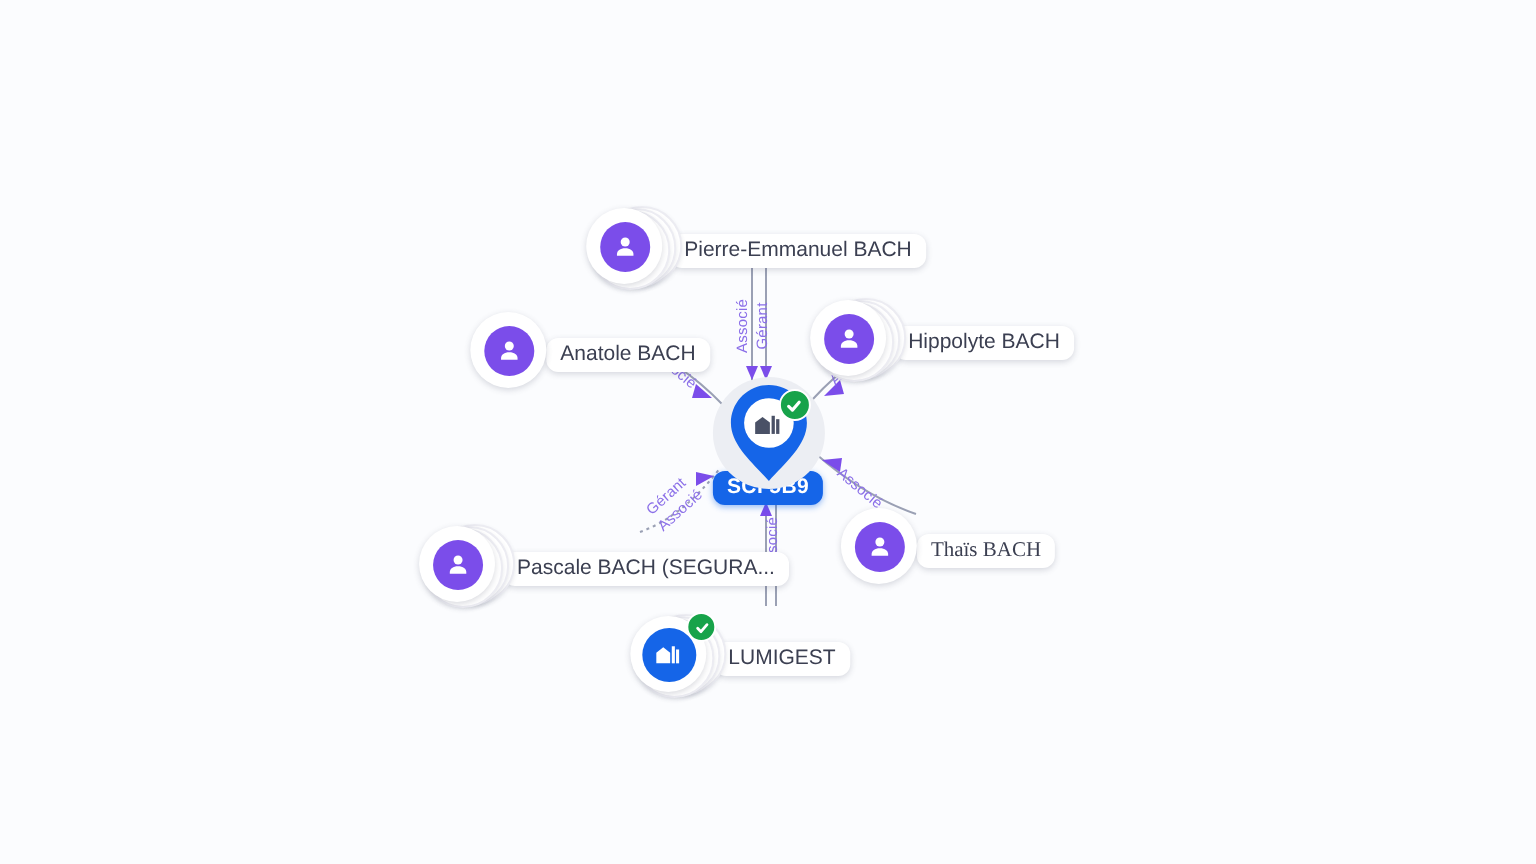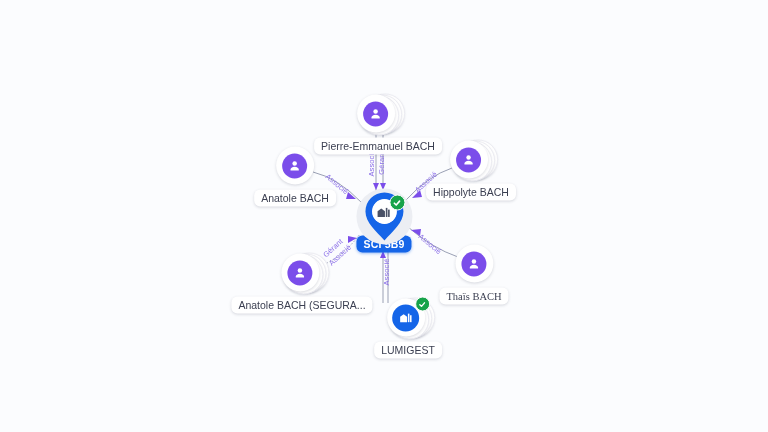--- a/index.html
+++ b/index.html
@@ -21,21 +21,21 @@
     width: 768px;
     height: 432px;
     pointer-events: none;
   }
 
   
   .node {
     position: absolute;
     transform: translate(-50%, -50%);
     display: flex;
-    flex-direction: column;
+    flex-direction: row;
     align-items: center;
   }
   .node-visual {
     position: relative;
     width: 42px;
     height: 42px;
   }
 
   
   .stack {
@@ -315,24 +315,24 @@
       <div class="stack s3"></div>
       <div class="person-circle">
         <div class="person-avatar">
           <svg width="15" height="15" viewBox="0 0 24 24" fill="#ffffff">
             <circle cx="12" cy="8" r="3.6"></circle>
             <path d="M12 13c-4 0-6.6 2.2-6.6 4.6V19h13.2v-1.4C18.6 15.2 16 13 12 13z"></path>
           </svg>
         </div>
       </div>
     </div>
-    <div class="node-label">Anatole BACH (SEGURA...</div>
-  </div>
-
-  <div class="node" style="left:408px; top:328px;">
+    <div class="node-label">Pascale BACH (SEGURA...</div>
+  </div>
+
+  <div class="node" style="left:370px; top:328px;">
     <div class="node-visual">
       <div class="stack s1"></div>
       <div class="stack s2"></div>
       <div class="stack s3"></div>
       <div class="company-circle">
         <div class="company-disc">
           <svg width="16" height="16" viewBox="0 0 24 24" fill="#ffffff">
             <path d="M3 19v-8l5.2-4 5.2 4v8z"></path>
             <rect x="14.6" y="6.2" width="2.3" height="12.8"></rect>
             <rect x="17.8" y="8.6" width="2.3" height="10.4"></rect>

